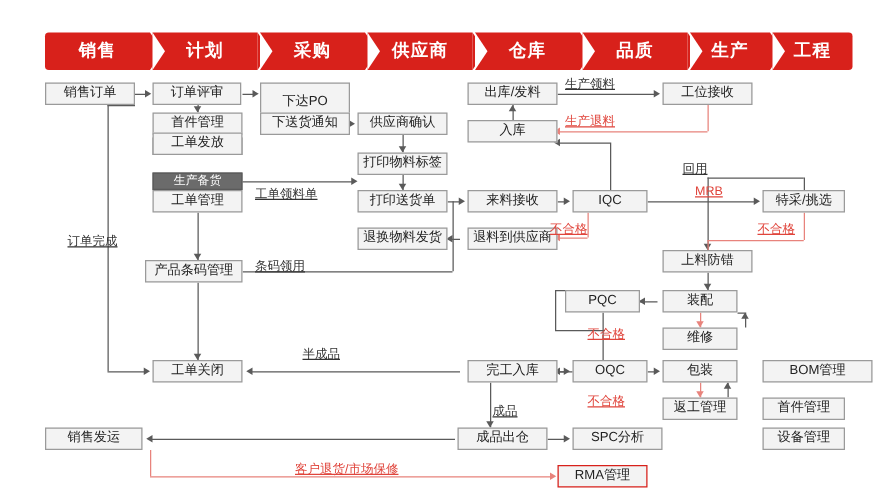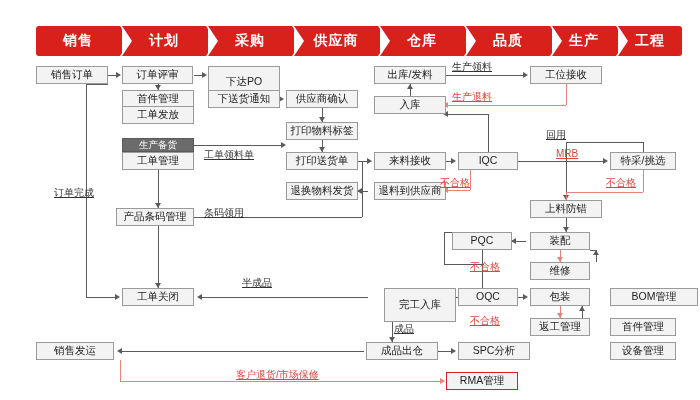--- a/index.html
+++ b/index.html
@@ -299,21 +299,21 @@
       <span>装配</span>
     </div>
 
   <div class="box" style="left:530px;top:262px;width:60px;height:18px;">
       <span>维修</span>
     </div>
 
   <div class="box" style="left:122px;top:288px;width:72px;height:18px;">
       <span>工单关闭</span>
     </div>
-  <div class="box" style="left:384px;top:288px;width:72px;height:34px;align-items:center;">
+  <div class="box" style="left:374px;top:288px;width:72px;height:18px;align-items:center;">
       <span>完工入库</span>
     </div>
   <div class="box" style="left:458px;top:288px;width:60px;height:18px;">
       <span>OQC</span>
     </div>
   <div class="box" style="left:530px;top:288px;width:60px;height:18px;">
       <span>包装</span>
     </div>
   <div class="box" style="left:610px;top:288px;width:88px;height:18px;">
       <span>BOM管理</span>

